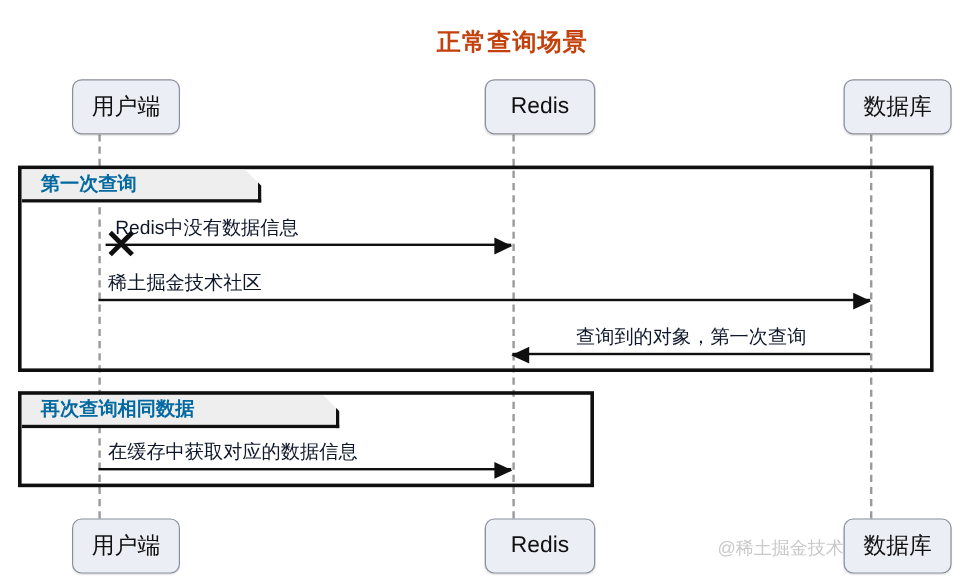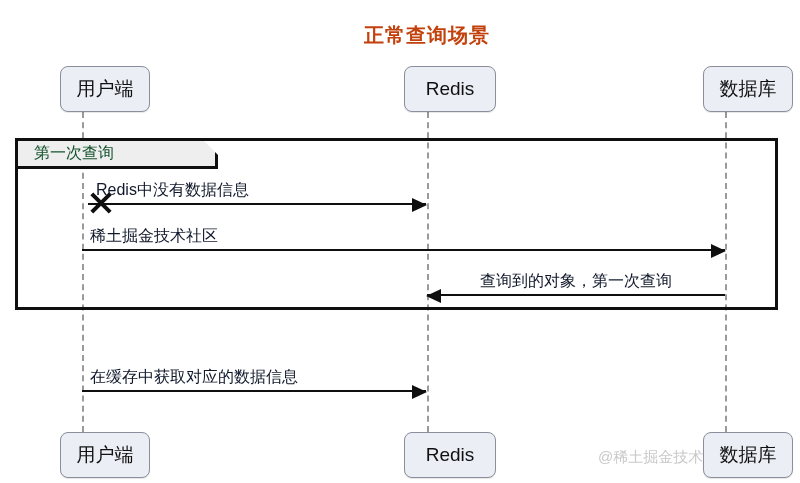--- a/index.html
+++ b/index.html
@@ -72,22 +72,22 @@
     top: 0;
     height: 28px;
     background: #eeeeee;
     border-right: 3px solid #0f0f0f;
     border-bottom: 3px solid #0f0f0f;
     display: flex;
     align-items: center;
     padding-left: 16px;
     box-sizing: border-box;
     font-size: 16px;
-    font-weight: normal;
-    color: #14532d;
+    font-weight: bold;
+    color: #0369a1;
     clip-path: polygon(0 0, calc(100% - 14px) 0, 100% 50%, 100% 100%, 0 100%);
     white-space: nowrap;
   }
 
   
   .msg {
     position: absolute;
     height: 0;
     border-top: 2px solid #0f0f0f;
   }
@@ -183,20 +183,23 @@
   <div class="msg" style="left:82px; top:249px; width:643px;">
     <span class="msg-label from-left">稀土掘金技术社区</span>
     <span class="arrowhead right"></span>
   </div>
 
   <div class="msg" style="left:427px; top:294px; width:298px;">
     <span class="msg-label centered">查询到的对象，第一次查询</span>
     <span class="arrowhead left"></span>
   </div>
 
+  <div class="fragment" style="left:15px; top:326px; width:480px; height:80px;">
+    <div class="frag-header" style="width:265px;">再次查询相同数据</div>
+  </div>
 
   <div class="msg" style="left:82px; top:390px; width:344px;">
     <span class="msg-label from-left">在缓存中获取对应的数据信息</span>
     <span class="arrowhead right"></span>
   </div>
 
   <div class="watermark" style="left:598px; top:448px;">@稀土掘金技术社区</div>
 
   <div class="actor-box actor-bot" style="left:37px; width:90px;">
     <span>用户端</span>

